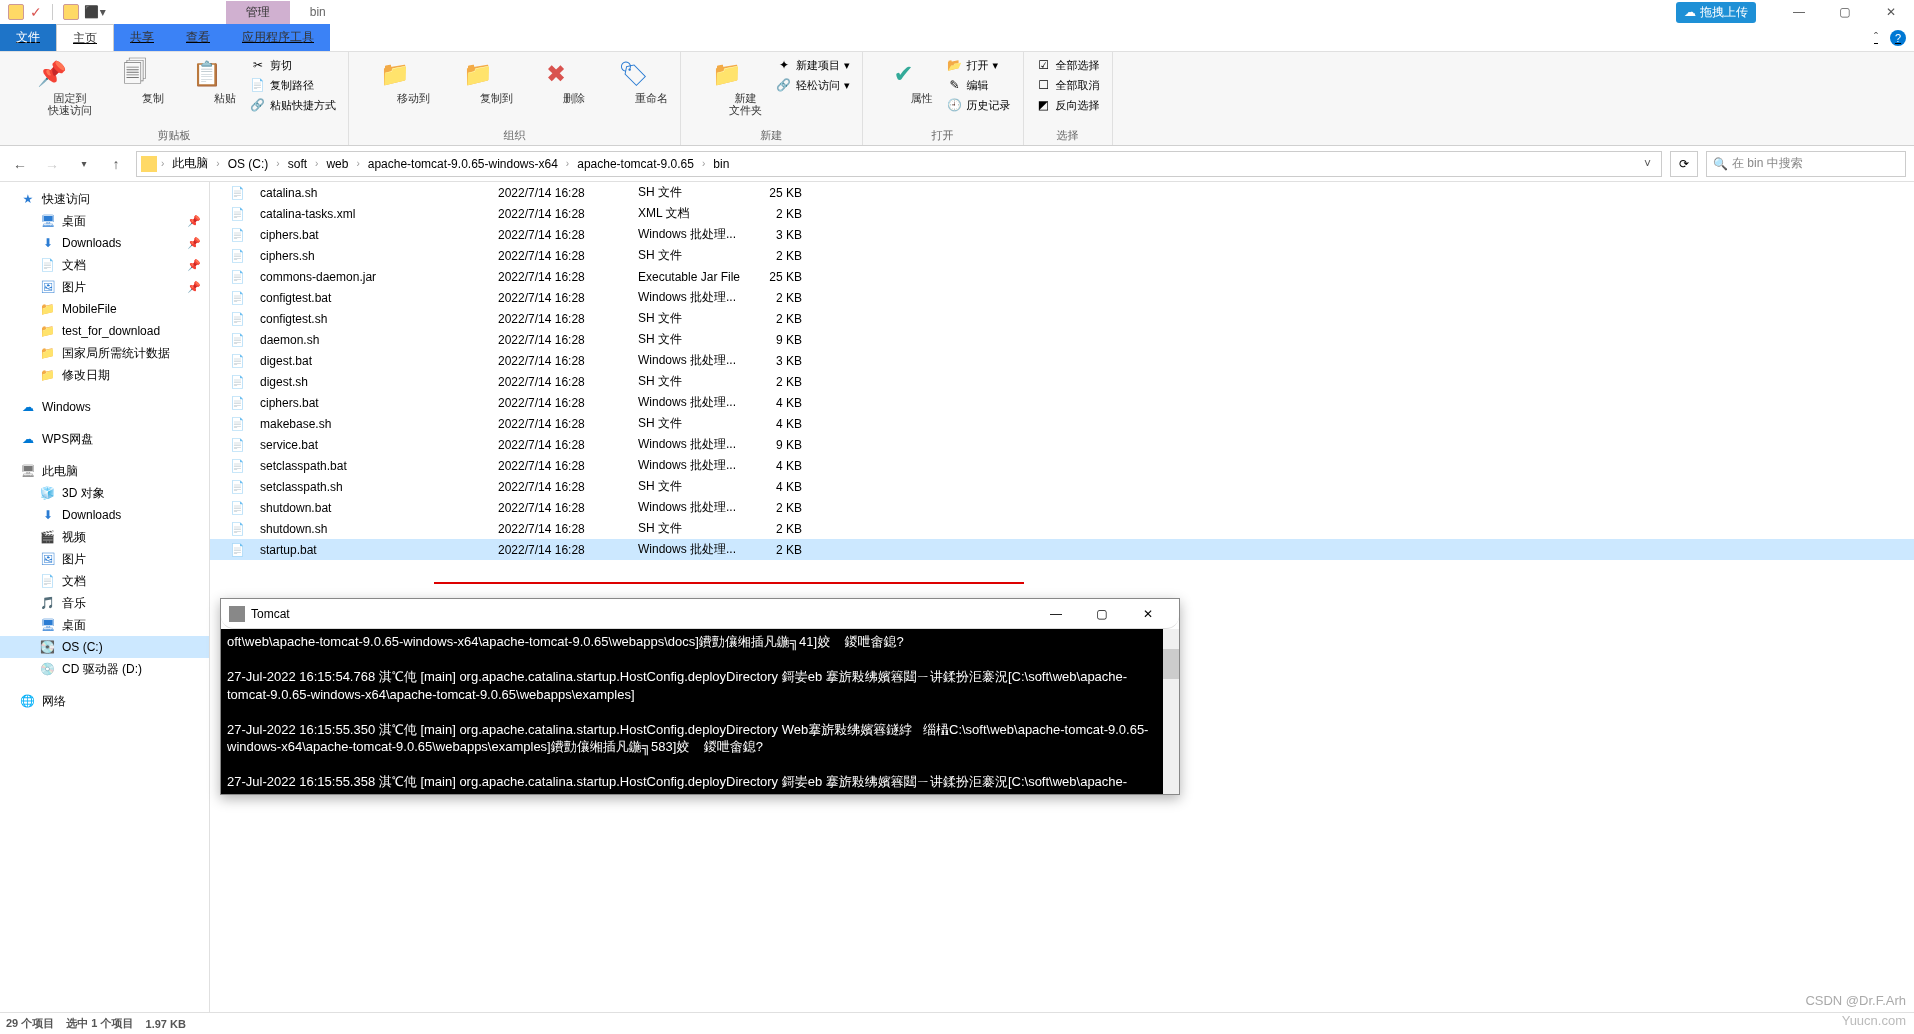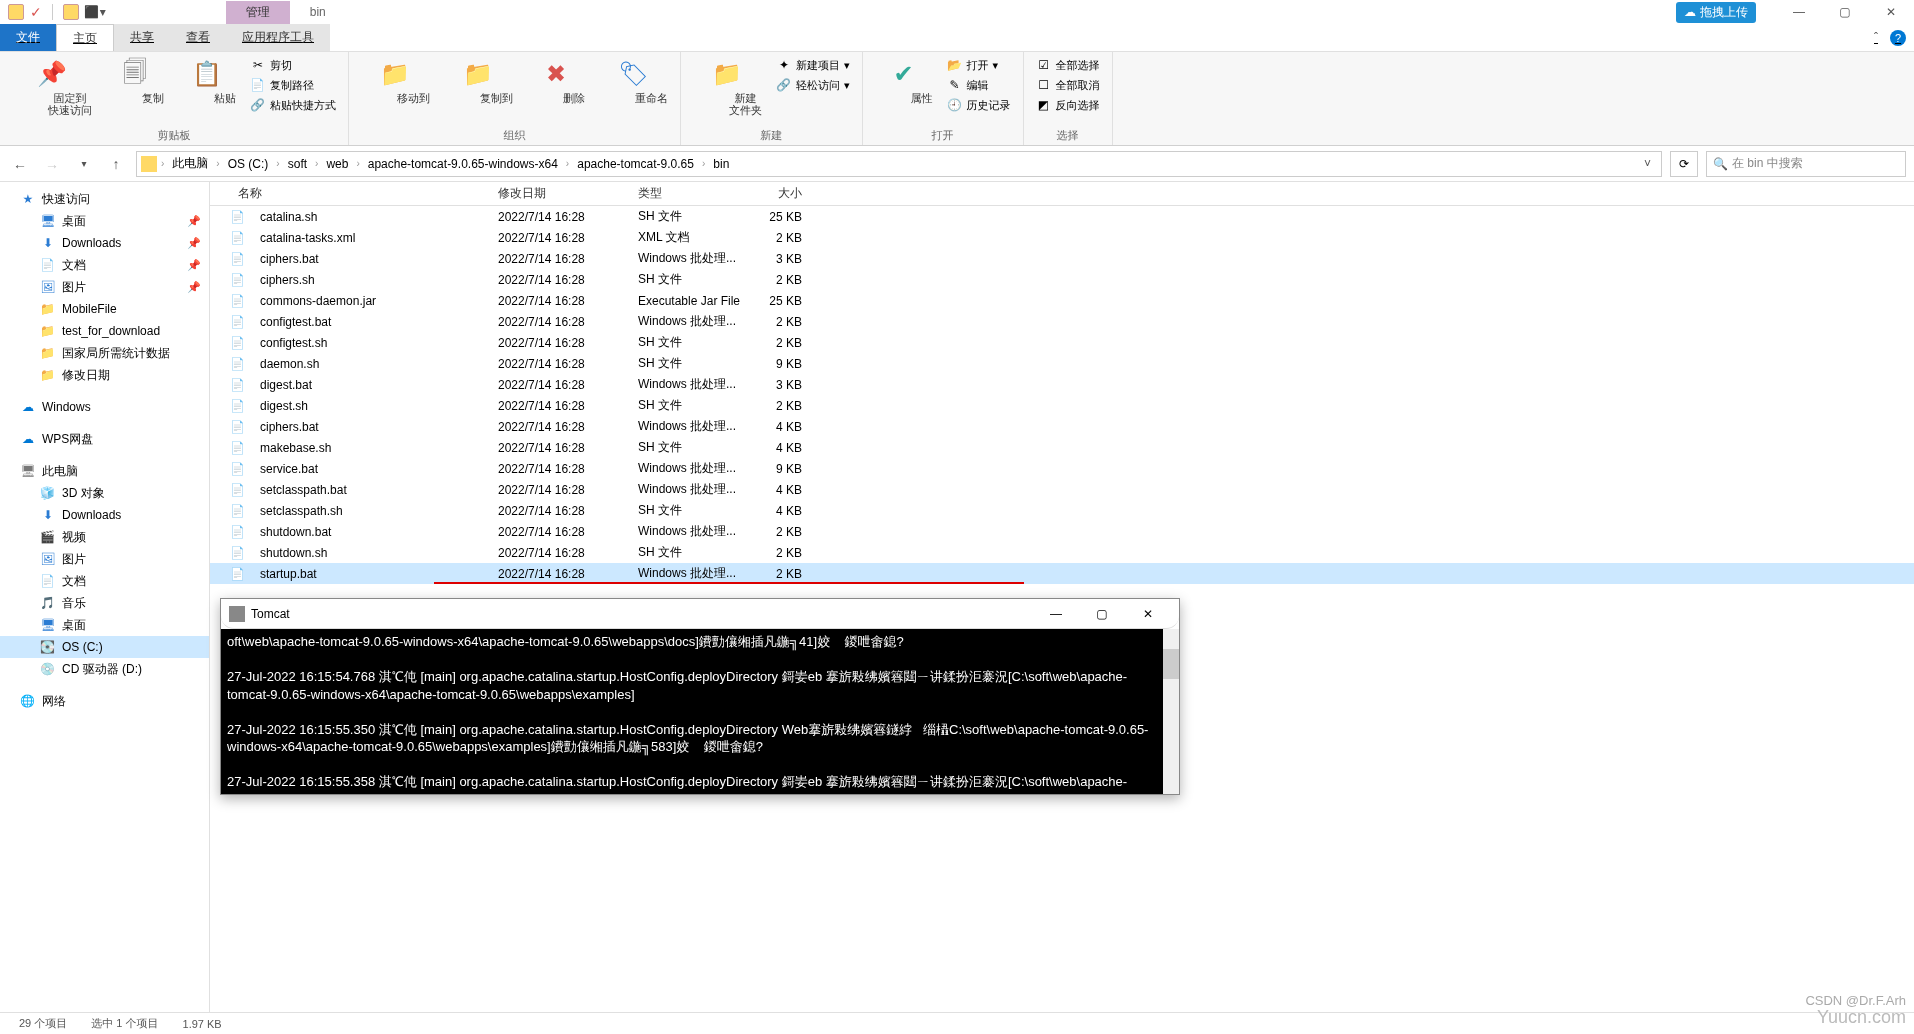--- a/index.html
+++ b/index.html
@@ -13,21 +13,21 @@
 .titlebar .divider { width: 1px; height: 16px; background: #ccc; margin: 0 4px; }
 .titlebar .manage-tab { background: #d0b0d0; color: #333; padding: 3px 20px; margin-left: 120px; }
 .titlebar .title-txt { margin-left: 20px; color: #666; }
 .titlebar .cloud-btn { margin-left: auto; background: #1e90d6; color: #fff; border-radius: 3px; padding: 2px 8px; display: flex; align-items: center; gap: 4px; }
 .titlebar .win-controls { display: flex; gap: 0; margin-left: 20px; }
 .titlebar .win-btn { width: 46px; height: 24px; display: flex; align-items: center; justify-content: center; color: #555; }
 
 
 .ribbon-tabs { height: 28px; display: flex; align-items: stretch; border-bottom: 1px solid #e0e0e0; text-decoration: underline; }
 .ribbon-tabs .file-tab { background: #1e74c8; color: #fff; padding: 5px 16px; }
-.ribbon-tabs .tab { padding: 5px 16px; color: #333; background: #e5e5e5; }
+.ribbon-tabs .tab { padding: 5px 16px; color: #333; background: #3b82f6; }
 .ribbon-tabs .tab.active { background: #fff; border: 1px solid #ccc; border-bottom: none; }
 .ribbon-tabs .help-area { margin-left: auto; display: flex; align-items: center; gap: 12px; padding-right: 8px; }
 .ribbon-tabs .help-area .chev { color: #555; font-size: 12px; }
 .ribbon-tabs .help-area .help { background: #0078d4; color: #fff; border-radius: 50%; width: 16px; height: 16px; display: flex; align-items: center; justify-content: center; font-size: 11px; }
 
 
 .ribbon { height: 94px; background: #f7f7f7; border-bottom: 1px solid #d0d0d0; display: flex; }
 .ribbon-group { border-right: 1px solid #e0e0e0; padding: 4px 8px 2px; display: flex; flex-direction: column; align-items: center; justify-content: space-between; }
 .ribbon-group-body { display: flex; gap: 6px; align-items: flex-start; }
 .ribbon-group-label { font-size: 11px; color: #666; text-align: center; }
@@ -77,25 +77,25 @@
 .tomcat-win { position: absolute; left: 220px; top: 598px; width: 960px; background: #fff; border: 1px solid #888; box-shadow: 0 4px 12px rgba(0,0,0,0.3); z-index: 10; }
 .tomcat-title { height: 30px; display: flex; align-items: center; padding: 0 8px; background: #fff; border-bottom: 1px solid #ddd; border-radius: 13px; }
 .tomcat-title .tico { width: 16px; height: 16px; background: #888; margin-right: 6px; }
 .tomcat-title .wc { margin-left: auto; display: flex; }
 .tomcat-title .wc span { width: 46px; height: 30px; display: flex; align-items: center; justify-content: center; }
 .tomcat-body { background: #000; color: #fff; font-family: "Consolas", monospace; font-size: 13px; padding: 4px 6px; height: 165px; overflow: hidden; line-height: 1.35; position: relative; }
 .tomcat-body .scroll { position: absolute; right: 0; top: 0; width: 16px; height: 100%; background: #f0f0f0; }
 .tomcat-body .scroll .thumb { background: #ccc; width: 100%; height: 30px; position: absolute; top: 20px; }
 
 
-.statusbar { height: 22px; border-top: 1px solid #e0e0e0; display: flex; align-items: center; padding: 0 19px; font-size: 11px; color: #555; gap: 24px; }
+.statusbar { height: 22px; border-top: 1px solid #e0e0e0; display: flex; align-items: center; padding: 0 6px; font-size: 11px; color: #555; gap: 12px; font-weight: bold; }
 
 
 .watermark { position: absolute; right: 8px; bottom: 26px; color: #aaa; font-size: 13px; z-index: 20; }
-.watermark2 { position: absolute; right: 8px; bottom: 6px; color: #bbb; font-size: 18px; z-index: 20; }
+.watermark2 { position: absolute; right: 8px; bottom: 6px; color: #bbb; font-size: 13px; z-index: 20; }
 
 
 .ic-folder { color: #e0b040; }
 .ic-blue { color: #2b7cd3; }
 .ic-green { color: #3a9; }
 .ic-red { color: #d9534f; }
 .ic-gray { color: #777; }
 .ic-disk { color: #888; }
 .ic-cloud { color: #0078d4; }
 </style>
@@ -380,26 +380,20 @@
         <span>CD 驱动器 (D:)</span>
       </div>
     <div class="spacer"></div>
     <div class="node">
         <span class="ico ic-blue">🌐</span>
         <span>网络</span>
       </div>
   </div>
 
   <div class="filelist">
-    <div class="filelist-header">
-      <div class="col col-name">名称</div>
-      <div class="col col-date">修改日期</div>
-      <div class="col col-type">类型</div>
-      <div class="col col-size">大小</div>
-    </div>
     <div id="file-rows">
         <div class="filerow">
           <span class="ico ic-gray">📄</span>
           <span class="cell col-name" style="width:238px">catalina.sh</span>
           <span class="cell col-date">2022/7/14 16:28</span>
           <span class="cell col-type">SH 文件</span>
           <span class="cell col-size">25 KB</span>
         </div>
         <div class="filerow">
           <span class="ico ic-gray">📄</span>

